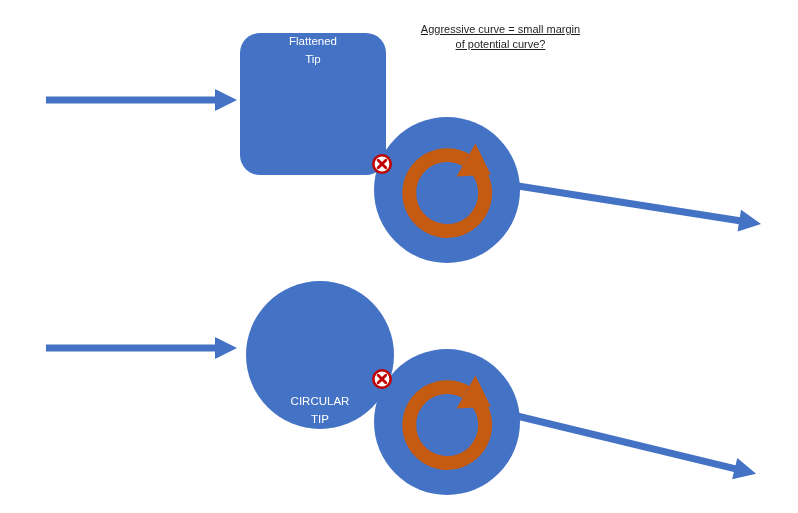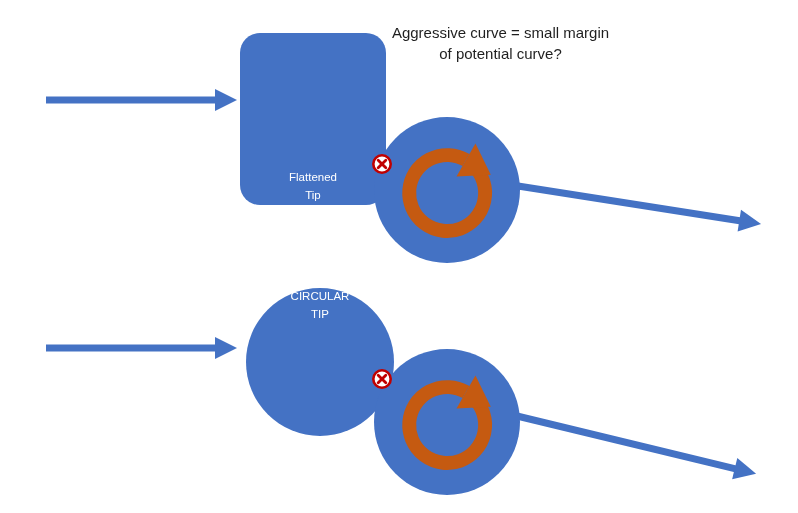--- a/index.html
+++ b/index.html
@@ -12,45 +12,45 @@
   }
   html,body{margin:0;padding:0;background:#fff;}
   .canvas{
     position:relative;width:798px;height:513px;background:var(--bg);
     font-family:"Liberation Sans",sans-serif;overflow:hidden;
   }
   .canvas > svg{position:absolute;overflow:visible;}
   .arr{stroke:var(--blue);stroke-width:7;}
   .arrh{fill:var(--blue);}
   .flat-tip{
-    position:absolute;left:240px;top:33px;width:146px;height:172px;
+    position:absolute;left:240px;top:33px;width:146px;height:142px;
     background:var(--blue);border-radius:20px;
-    display:flex;align-items:flex-end;justify-content:center;
+    display:flex;align-items:flex-start;justify-content:center;
   }
   .tip-circle{
-    position:absolute;left:246px;top:288px;width:148px;height:148px;
+    position:absolute;left:246px;top:281px;width:148px;height:148px;
     background:var(--blue);border-radius:50%;
-    display:flex;align-items:flex-start;justify-content:center;
+    display:flex;align-items:flex-end;justify-content:center;
   }
   .shape-label{color:var(--label);font-size:11.5px;line-height:1.55;text-align:center;}
   .ball{
     position:absolute;width:146px;height:146px;border-radius:50%;
     background:var(--blue);
   }
   .ball-top{left:374px;top:117px;}
   .ball-bottom{left:374px;top:349px;}
   .ball svg{position:absolute;left:0;top:0;width:100%;height:100%;overflow:visible;}
   .rotarc{stroke:var(--orange);stroke-width:9.5;fill:none;}
   .roth{fill:var(--orange);}
   .xicon{position:absolute;overflow:visible;}
   .xc{fill:#ffffff;stroke:var(--red);stroke-width:2.6;}
   .xl{stroke:var(--red);stroke-width:2.8;stroke-linecap:round;}
   .caption{
     position:absolute;left:383px;top:22px;width:235px;text-align:center;
-    font-size:15px;line-height:1.4;color:var(--caption);
+    font-size:11px;line-height:1.4;color:var(--caption);text-decoration:underline;
   }
 </style>
 </head>
 <body>
 
 <div class="canvas">
 
   <div class="caption">
     <div>Aggressive curve = small margin</div>
     <div>of potential curve?</div>

